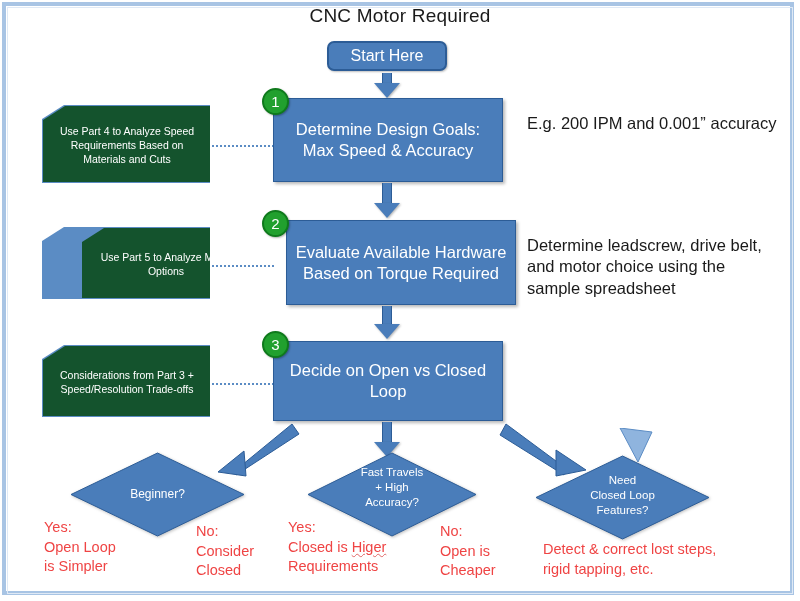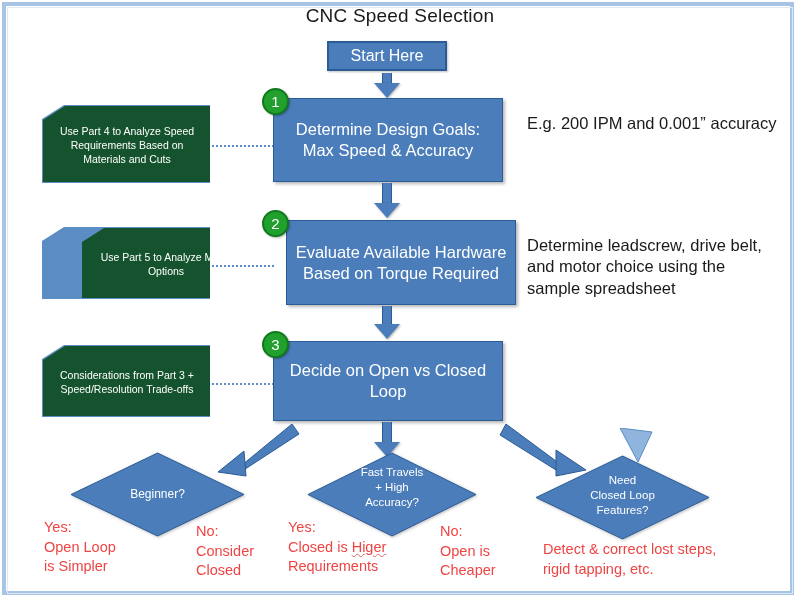--- a/index.html
+++ b/index.html
@@ -44,21 +44,21 @@
     color: #1a1a1a;
     letter-spacing: 0.2px;
   }
 
   
   #start-button {
     left: 327px; top: 41px;
     width: 120px; height: 30px;
     background: #4a7dba;
     border: 2px solid #2c5c96;
-    border-radius: 0;
+    border-radius: 7px;
     color: #ffffff;
     font-size: 16px;
     display: flex;
     align-items: center;
     justify-content: center;
     box-shadow: 1px 1px 2px rgba(0,0,0,0.25);
     box-sizing: border-box;
   }
 
   
@@ -247,21 +247,21 @@
   }
 </style>
 </head>
 <body>
 
 <div id="canvas">
 
   <div id="frame" class="abs"></div>
   <div id="frame-inner" class="abs"></div>
 
-  <div id="page-title" class="abs">CNC Speed Selection</div>
+  <div id="page-title" class="abs">CNC Motor Required</div>
 
   <div id="start-button" class="abs">Start Here</div>
 
   <div id="arrow-start" class="abs v-arrow">
     <div class="shaft"></div>
     <div class="head"></div>
   </div>
 
   <div class="abs note-outline" id="note-1">
     <div class="note-shape" style="height:100%;">Use Part 4 to Analyze Speed Requirements Based on Materials and Cuts</div>

